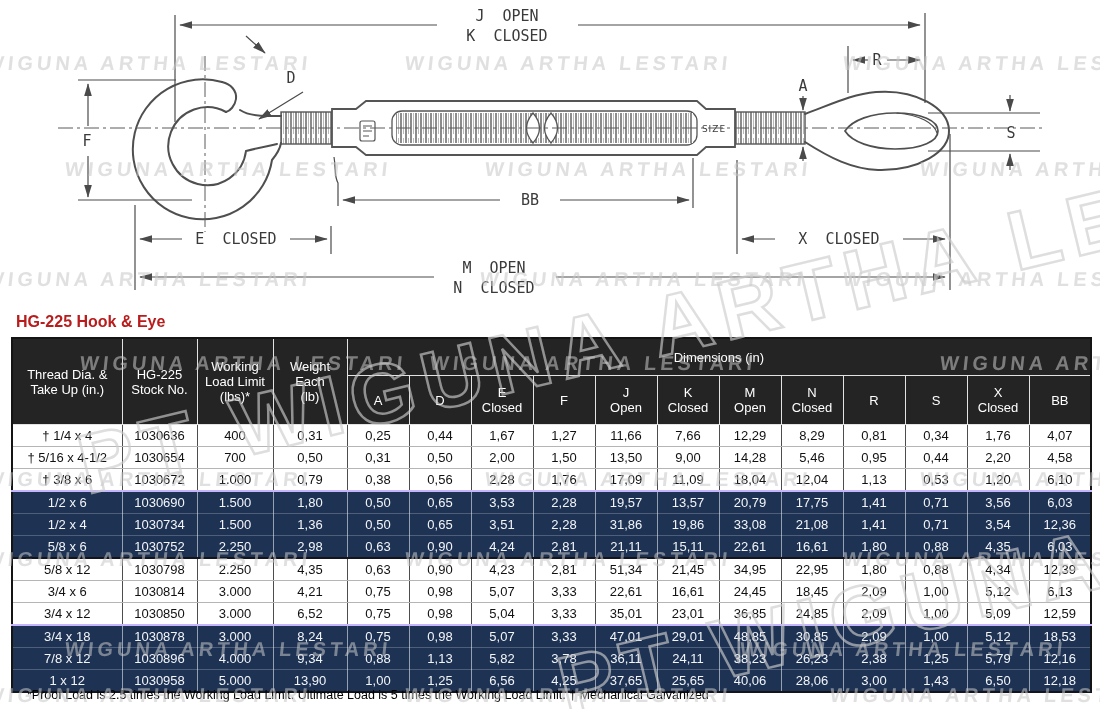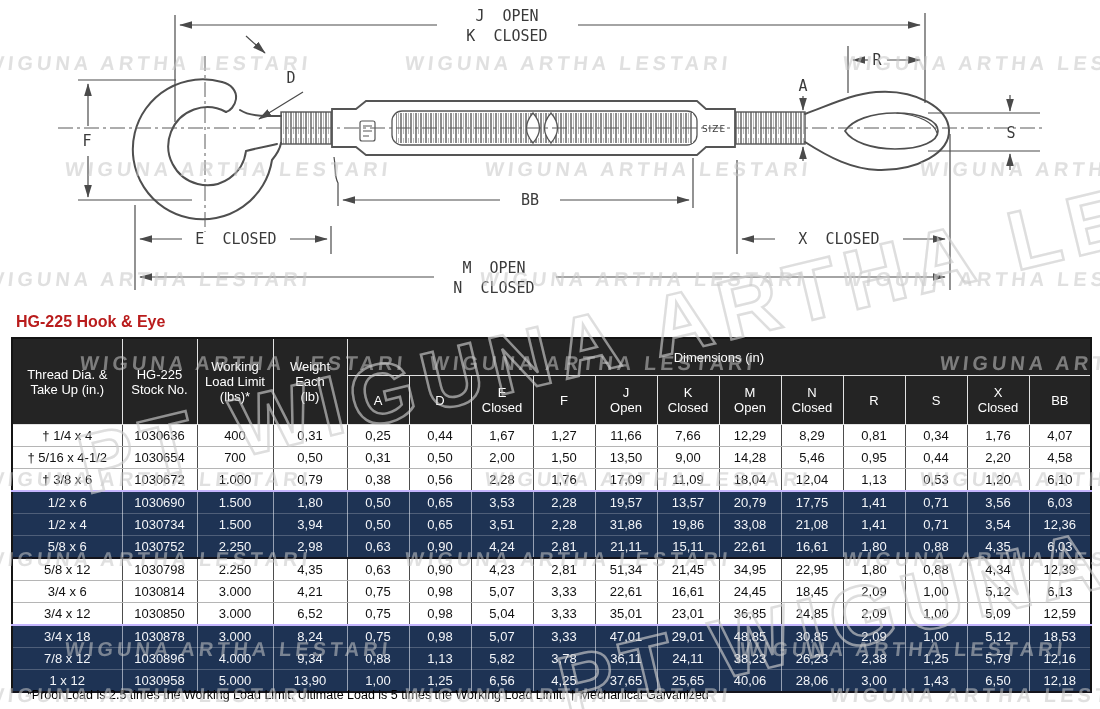--- a/index.html
+++ b/index.html
@@ -268,21 +268,21 @@
             <td>17,75</td>
             <td>1,41</td>
             <td>0,71</td>
             <td>3,56</td>
             <td>6,03</td>
           </tr>
           <tr class="navy">
             <td>1/2 x 4</td>
             <td>1030734</td>
             <td>1.500</td>
-            <td>3,94</td>
+            <td>1,36</td>
             <td>0,50</td>
             <td>0,65</td>
             <td>3,51</td>
             <td>2,28</td>
             <td>31,86</td>
             <td>19,86</td>
             <td>33,08</td>
             <td>21,08</td>
             <td>1,41</td>
             <td>0,71</td>

